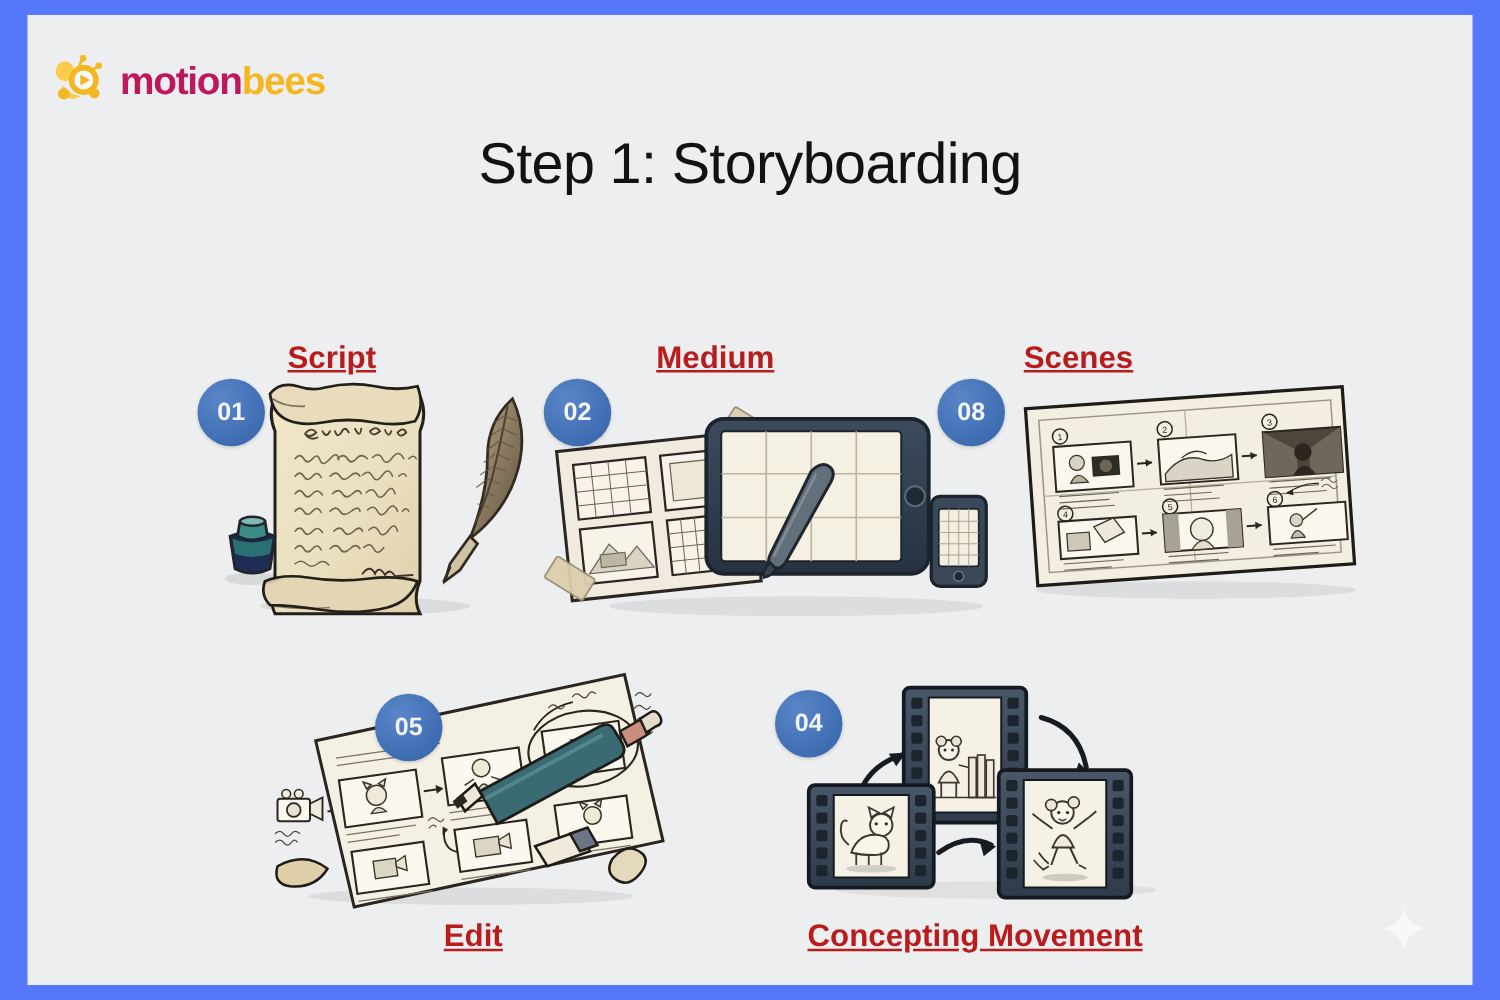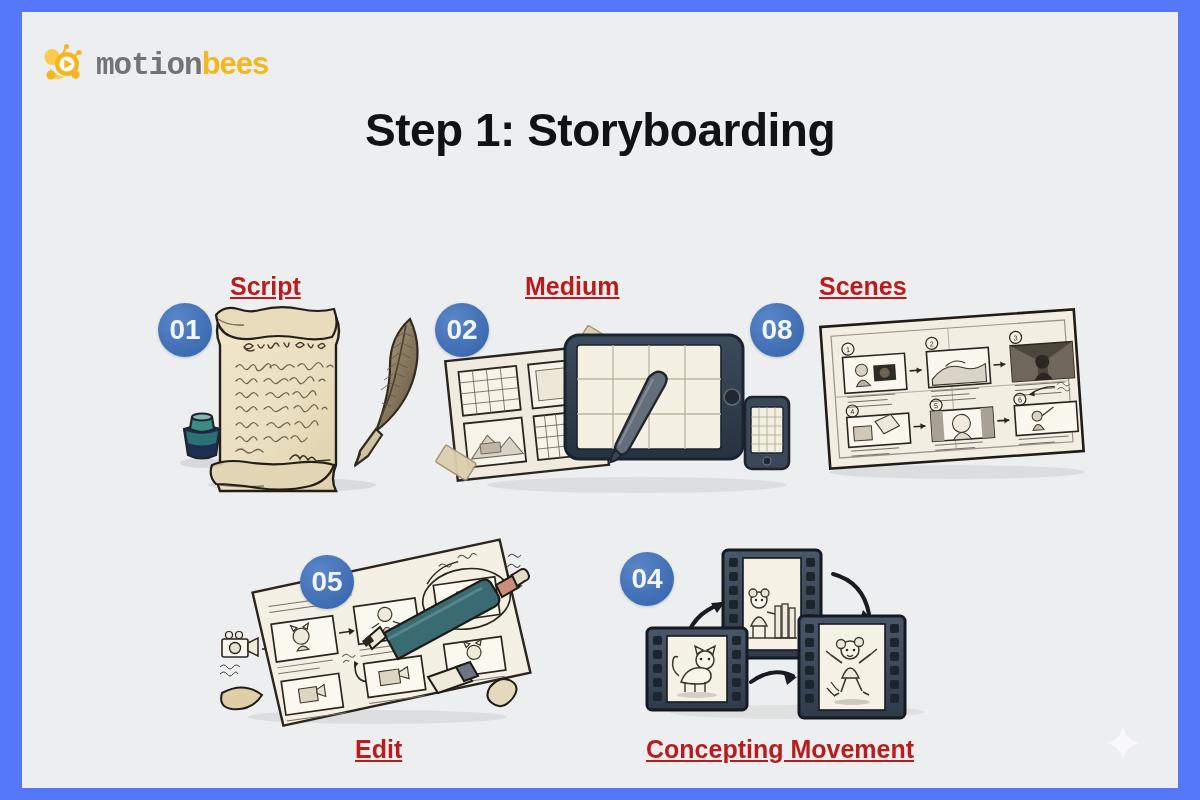--- a/index.html
+++ b/index.html
@@ -19,47 +19,47 @@
     left: 22px; top: 12px;
     width: 1156px; height: 776px;
     background: #EDEEEF;
     overflow: hidden;
   }
 
   
   #logo { position: absolute; left: 20px; top: 32px; display: flex; align-items: center; gap: 8px; }
   #logo .bee { width: 46px; height: 40px; position: relative; }
   #logo .wordmark { font-size: 31px; font-weight: bold; letter-spacing: -1px; line-height: 1; }
-  #logo .wm-motion { color: #737373; font-family: Liberation Mono, monospace; }
+  #logo .wm-motion { color: #be185d; }
   #logo .wm-bees { color: #F5B721; margin-top: 35px; }
 
   
   #title {
     position: absolute; left: 0; top: 92px; width: 1156px;
     text-align: center; color: #111214;
-    font-size: 46px; font-weight: bold; line-height: 1.15;
+    font-size: 46px; font-weight: normal; line-height: 1.15;
     letter-spacing: -0.5px;
   }
 
   
   .step-label {
     position: absolute;
     color: #b91c1c;
     font-size: 25px; font-weight: bold;
     white-space: nowrap;
     text-decoration: underline;
   }
 
   
   .badge {
     position: absolute;
     width: 54px; height: 54px; border-radius: 50%;
     background: radial-gradient(circle at 35% 30%, #5a86c9, #3d6bb0 75%);
     color: #F2F6FB;
-    font-size: 28px; font-weight: bold;
+    font-size: 20px; font-weight: bold;
     display: flex; align-items: center; justify-content: center;
     box-shadow: 0 1px 3px rgba(0,0,0,.18);
     z-index: 6;
   }
 
   
   .illus { position: absolute; }
 
   
   #sparkle { position: absolute; right: 38px; bottom: 28px; width: 34px; height: 34px; opacity: .85; }

